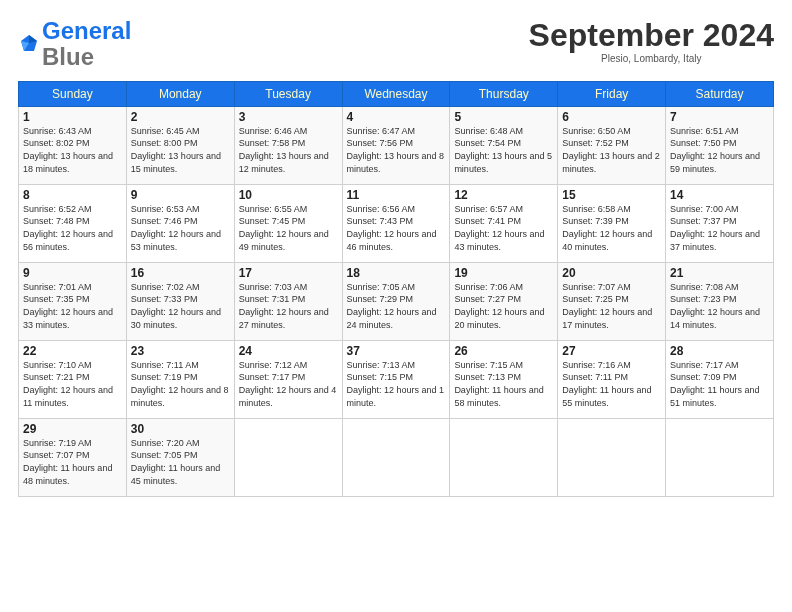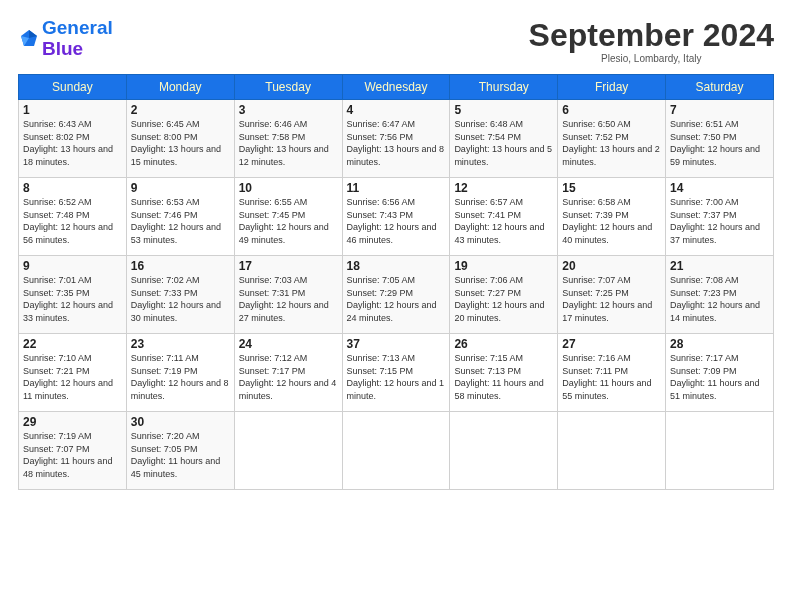--- a/index.html
+++ b/index.html
@@ -20,21 +20,21 @@
       display: flex;
       justify-content: space-between;
       align-items: flex-start;
       margin-bottom: 10px;
     }
     .logo {
       display: flex;
       align-items: center;
     }
     .logo-text {
-      font-size: 19px;
+      font-size: 24px;
       font-weight: bold;
       color: #333;
       line-height: 1.1;
     }
     .logo-text span {
       color: #1a73e8;
     }
     .logo-icon {
       width: 22px;
       height: 22px;
@@ -100,21 +100,21 @@
 <div class="page">
   <div class="header">
     <div class="logo">
       <svg class="logo-icon" viewBox="0 0 22 22">
         <polygon points="11,2 19,8 16,18 6,18 3,8" fill="#1a73e8"></polygon>
         <polygon points="11,2 19,8 11,10" fill="#0d5abf"></polygon>
         <polygon points="3,8 11,10 6,18" fill="#4da3ff"></polygon>
       </svg>
       <div class="logo-text">
         <div><span>General</span></div>
-        <div><span style="color:#6d28d9;">Blue</span></div>
+        <div><span style="color:#737373;">Blue</span></div>
       </div>
     </div>
     <div class="title-section">
       <div class="month-title">September 2024</div>
       <div class="location">Plesio, Lombardy, Italy</div>
     </div>
   </div>
 
   <table>
     <thead>

